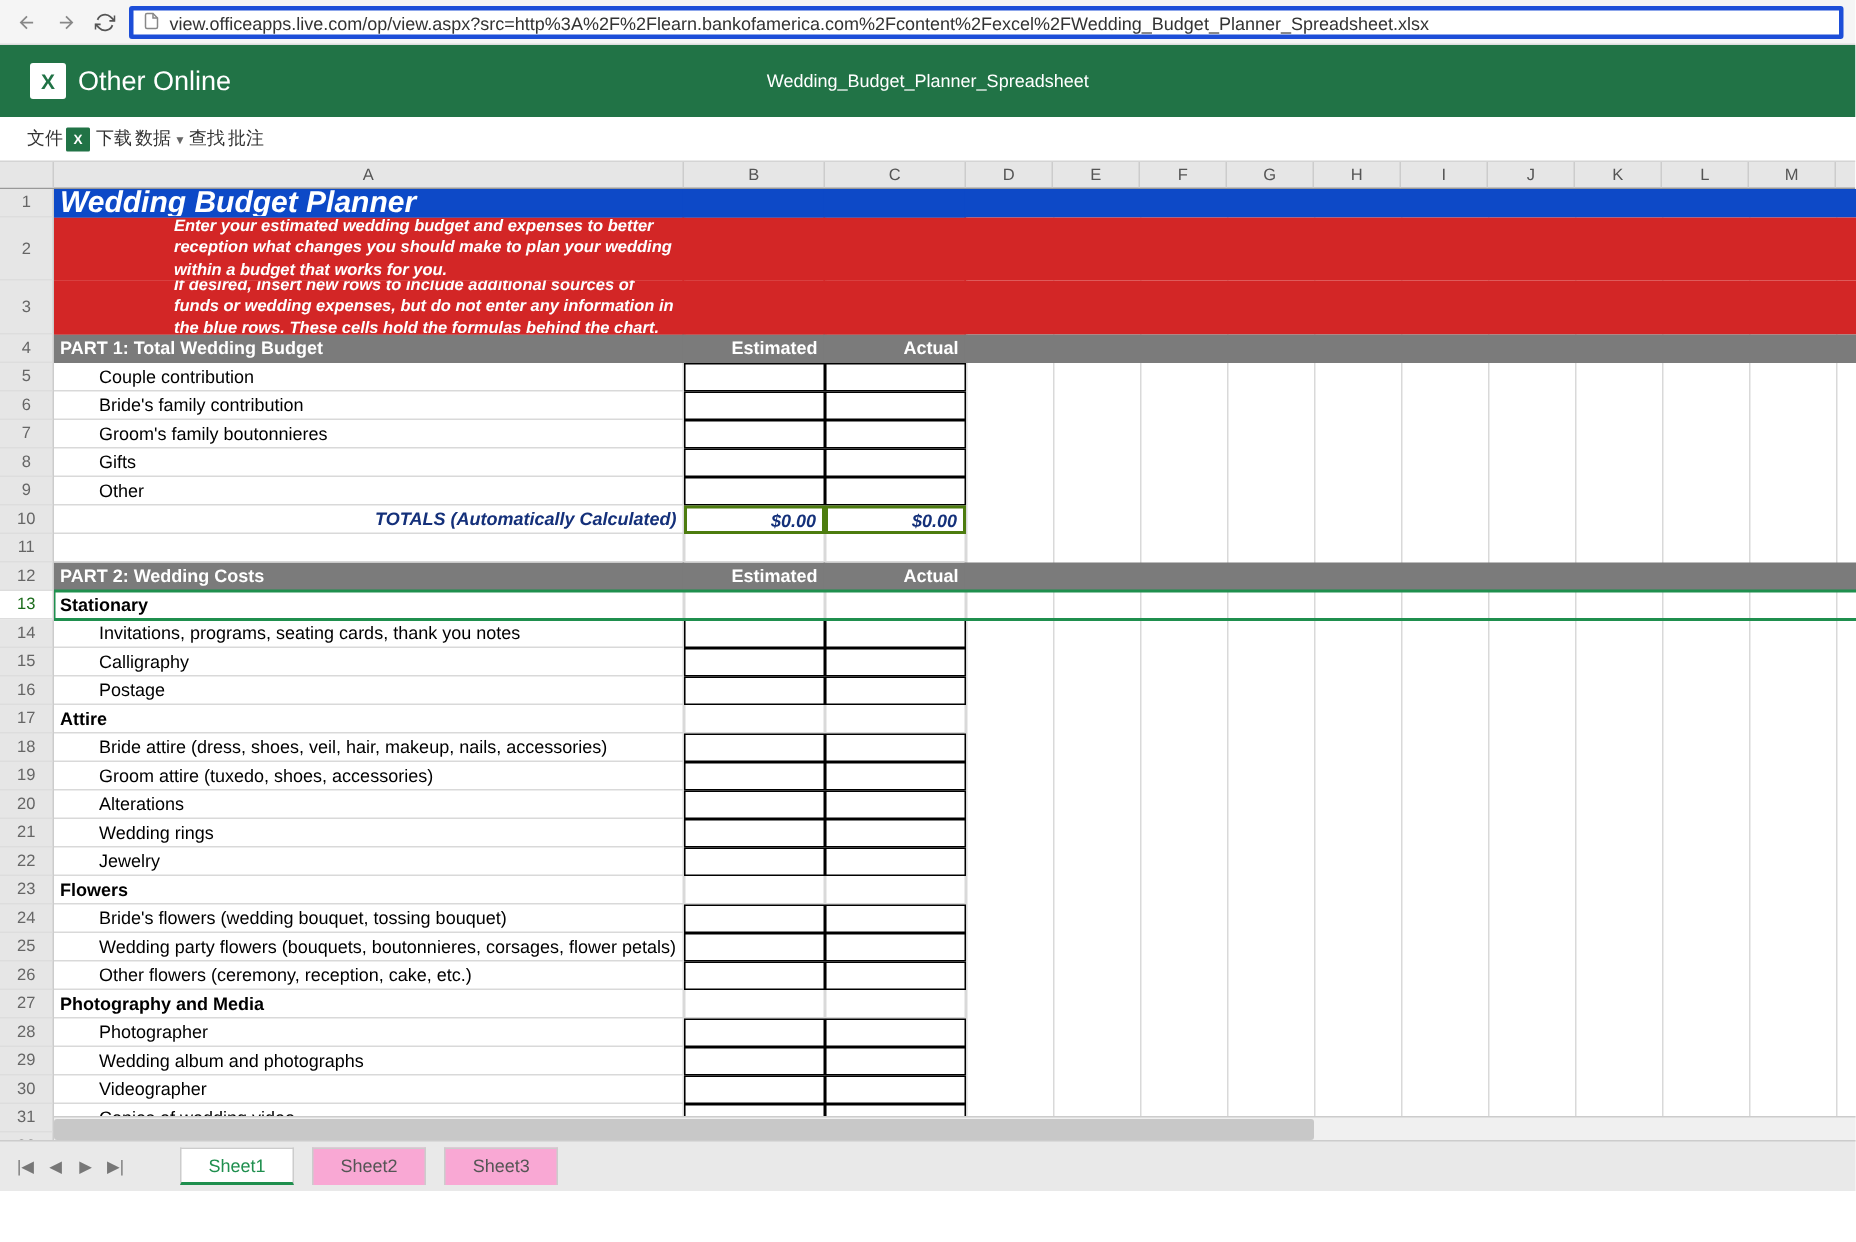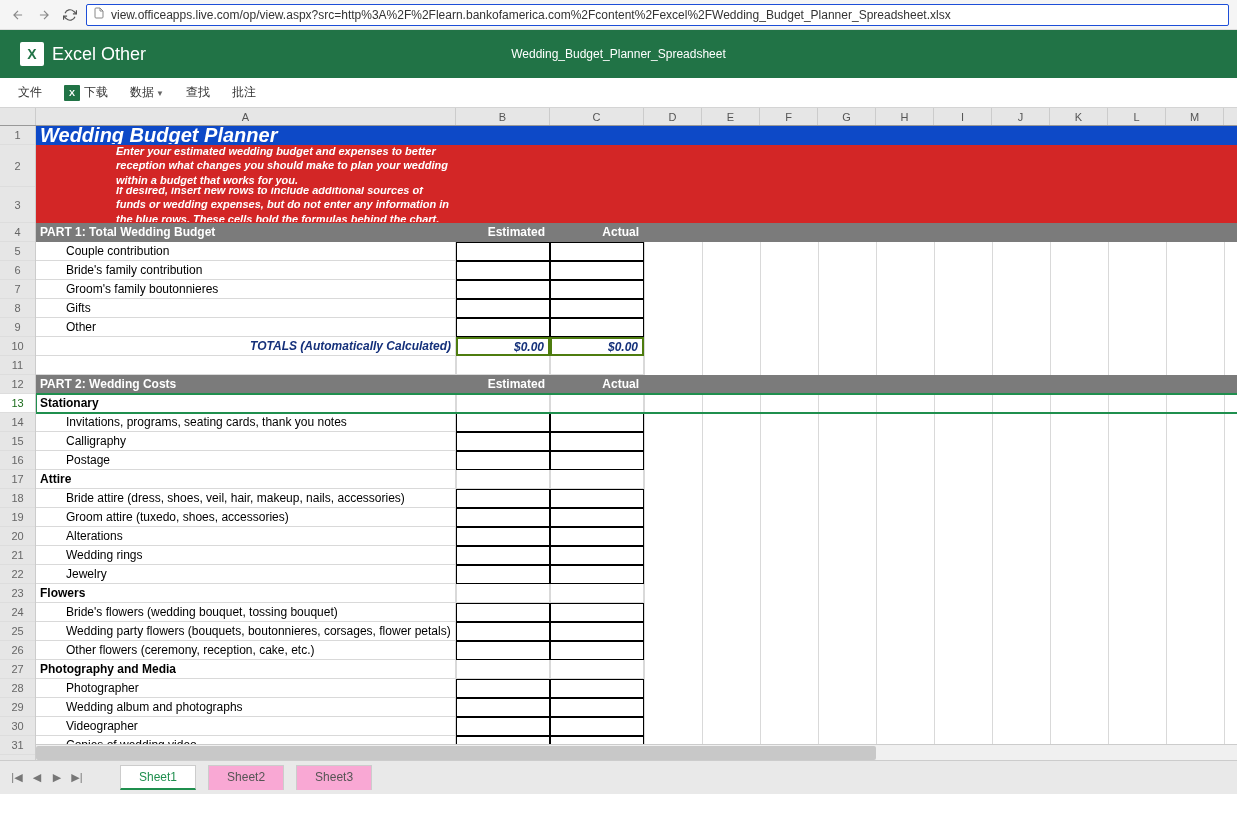--- a/index.html
+++ b/index.html
@@ -1,26 +1,26 @@
 <!DOCTYPE html>
 <html><head>
 <meta charset="utf-8">
 <style>
 *{box-sizing:border-box;margin:0;padding:0;font-family:"Segoe UI",Arial,sans-serif}
 body{background:#fff;font-size:12px;color:#000;overflow:hidden}
 .browser-bar{height:30px;background:#f5f5f5;border-bottom:1px solid #ddd;display:flex;align-items:center;padding:0 8px;gap:6px}
 .nav-btn{width:20px;height:20px;display:flex;align-items:center;justify-content:center;color:#888;cursor:pointer}
 .nav-btn.enabled{color:#555}
-.url-bar{flex:1;background:#fff;border:1px solid #1d4ed8;border-radius:2px;height:22px;padding:0 6px;display:flex;align-items:center;gap:6px;font-family:monospace;font-size:12px;color:#333}
+.url-bar{flex:1;background:#fff;border:3px solid #1d4ed8;border-radius:2px;height:22px;padding:0 6px;display:flex;align-items:flex-end;gap:6px;font-family:monospace;font-size:12px;color:#333}
 .url-bar .page-icon{color:#888}
 .ribbon{background:#217346;color:#fff;height:48px;display:flex;align-items:center;position:relative}
 .ribbon .logo{display:flex;align-items:center;gap:8px;padding-left:20px;font-size:18px;font-weight:300}
 .ribbon .logo-icon{width:24px;height:24px;background:#fff;color:#217346;display:flex;align-items:center;justify-content:center;font-weight:bold;font-size:14px;border-radius:2px;position:relative}
 .ribbon .doc-title{position:absolute;left:50%;transform:translateX(-50%);font-size:12px}
-.menubar{height:30px;display:flex;align-items:center;gap:22px;padding:0 18px;border-bottom:1px solid #d4d4d4;background:#fff;font-size:12px}
+.menubar{height:30px;display:flex;align-items:center;gap:2px;padding:0 18px;border-bottom:1px solid #d4d4d4;background:#fff;font-size:12px}
 .menubar .mi{cursor:pointer;color:#333}
 .menubar .dl{display:flex;align-items:center;gap:4px}
 .xl-icon{width:16px;height:16px;background:#217346;color:#fff;font-size:9px;font-weight:bold;display:flex;align-items:center;justify-content:center;border-radius:1px}
 .caret{font-size:8px;color:#666;margin-left:2px}
 .grid-wrap{position:relative;height:686px;overflow:hidden;background:#fff}
 .col-headers{display:flex;height:18px;background:#e6e6e6;border-bottom:1px solid #999;position:absolute;top:0;left:0;right:0}
 .corner{width:36px;border-right:1px solid #ccc;background:#e6e6e6}
 .col-headers .ch{border-right:1px solid #ccc;text-align:center;font-size:11px;color:#555;line-height:18px}
 .row-headers{position:absolute;top:18px;left:0;width:36px;background:#e6e6e6;border-right:1px solid #ccc}
 .row-headers .rh{height:19px;text-align:center;font-size:11px;color:#666;line-height:19px;border-bottom:1px solid #ddd}
@@ -87,21 +87,21 @@
           <path d="M14 2v6h6"></path>
         </svg>
     </span>
     <span>view.officeapps.live.com/op/view.aspx?src=http%3A%2F%2Flearn.bankofamerica.com%2Fcontent%2Fexcel%2FWedding_Budget_Planner_Spreadsheet.xlsx</span>
   </div>
 </div>
 
 <div class="ribbon">
   <div class="logo">
     <span class="logo-icon">X</span>
-    <span>Excel Other</span>
+    <span>Other Online</span>
   </div>
   <div class="doc-title">Wedding_Budget_Planner_Spreadsheet</div>
 </div>
 
 <div class="menubar">
   <span class="mi">文件</span>
   <span class="mi dl">
     <span class="xl-icon">X</span>
     <span>下载</span>
   </span>

